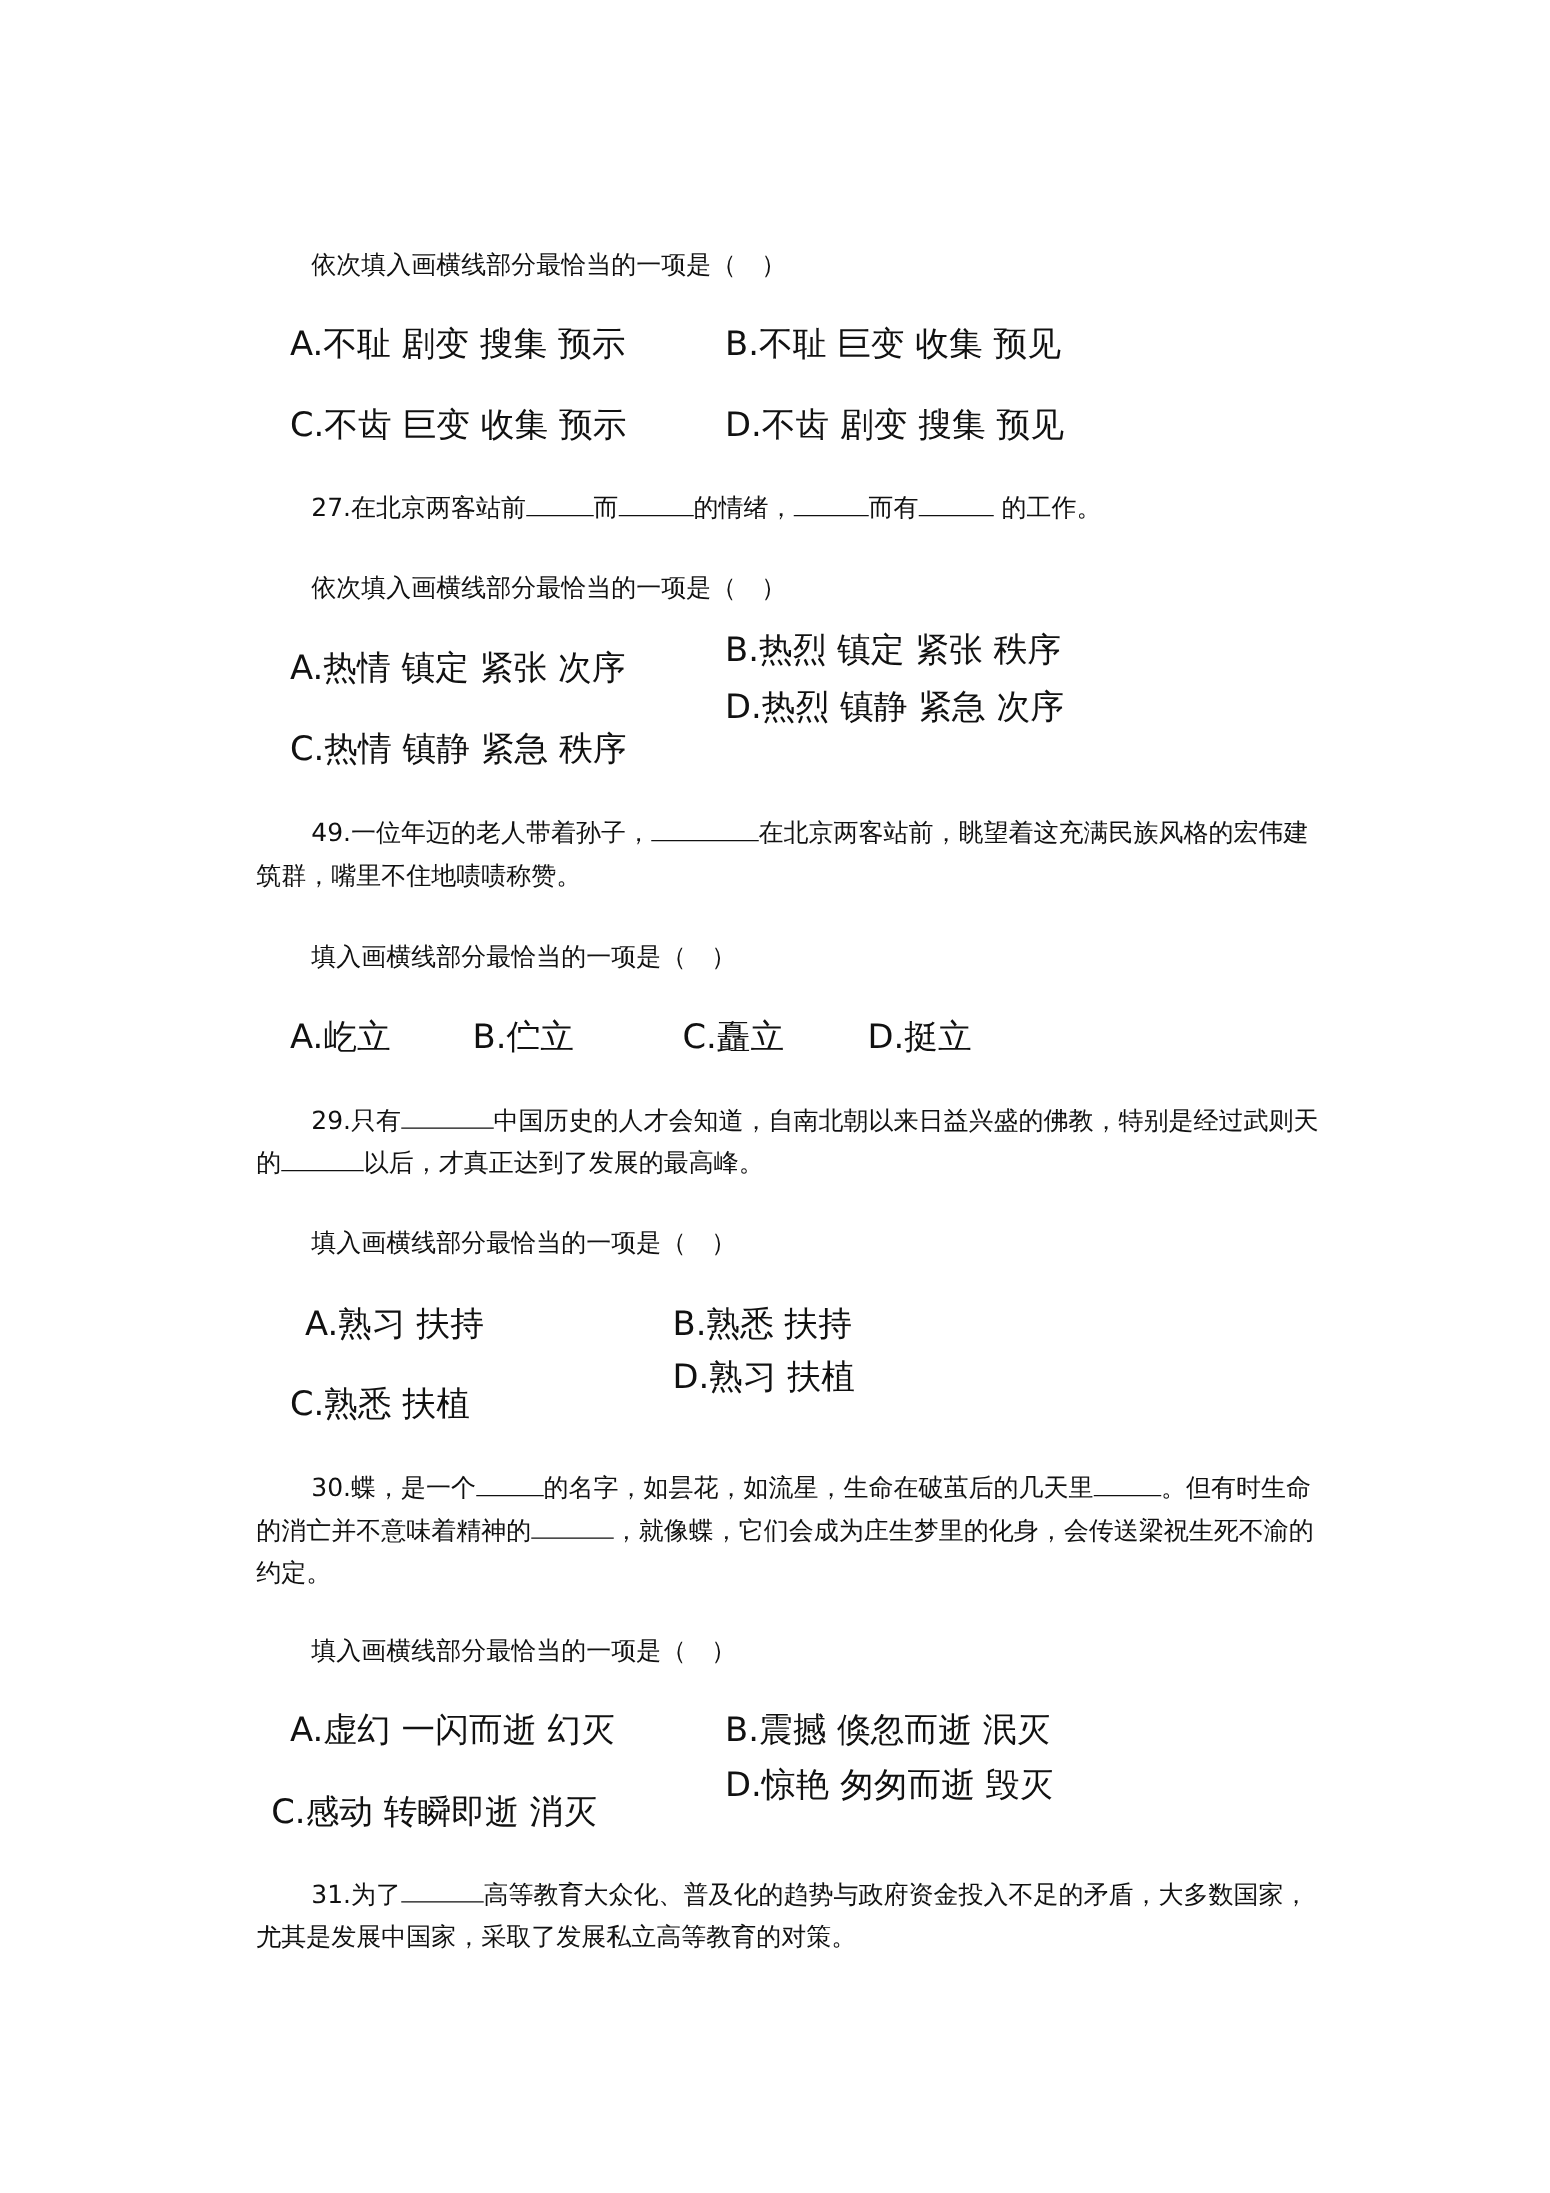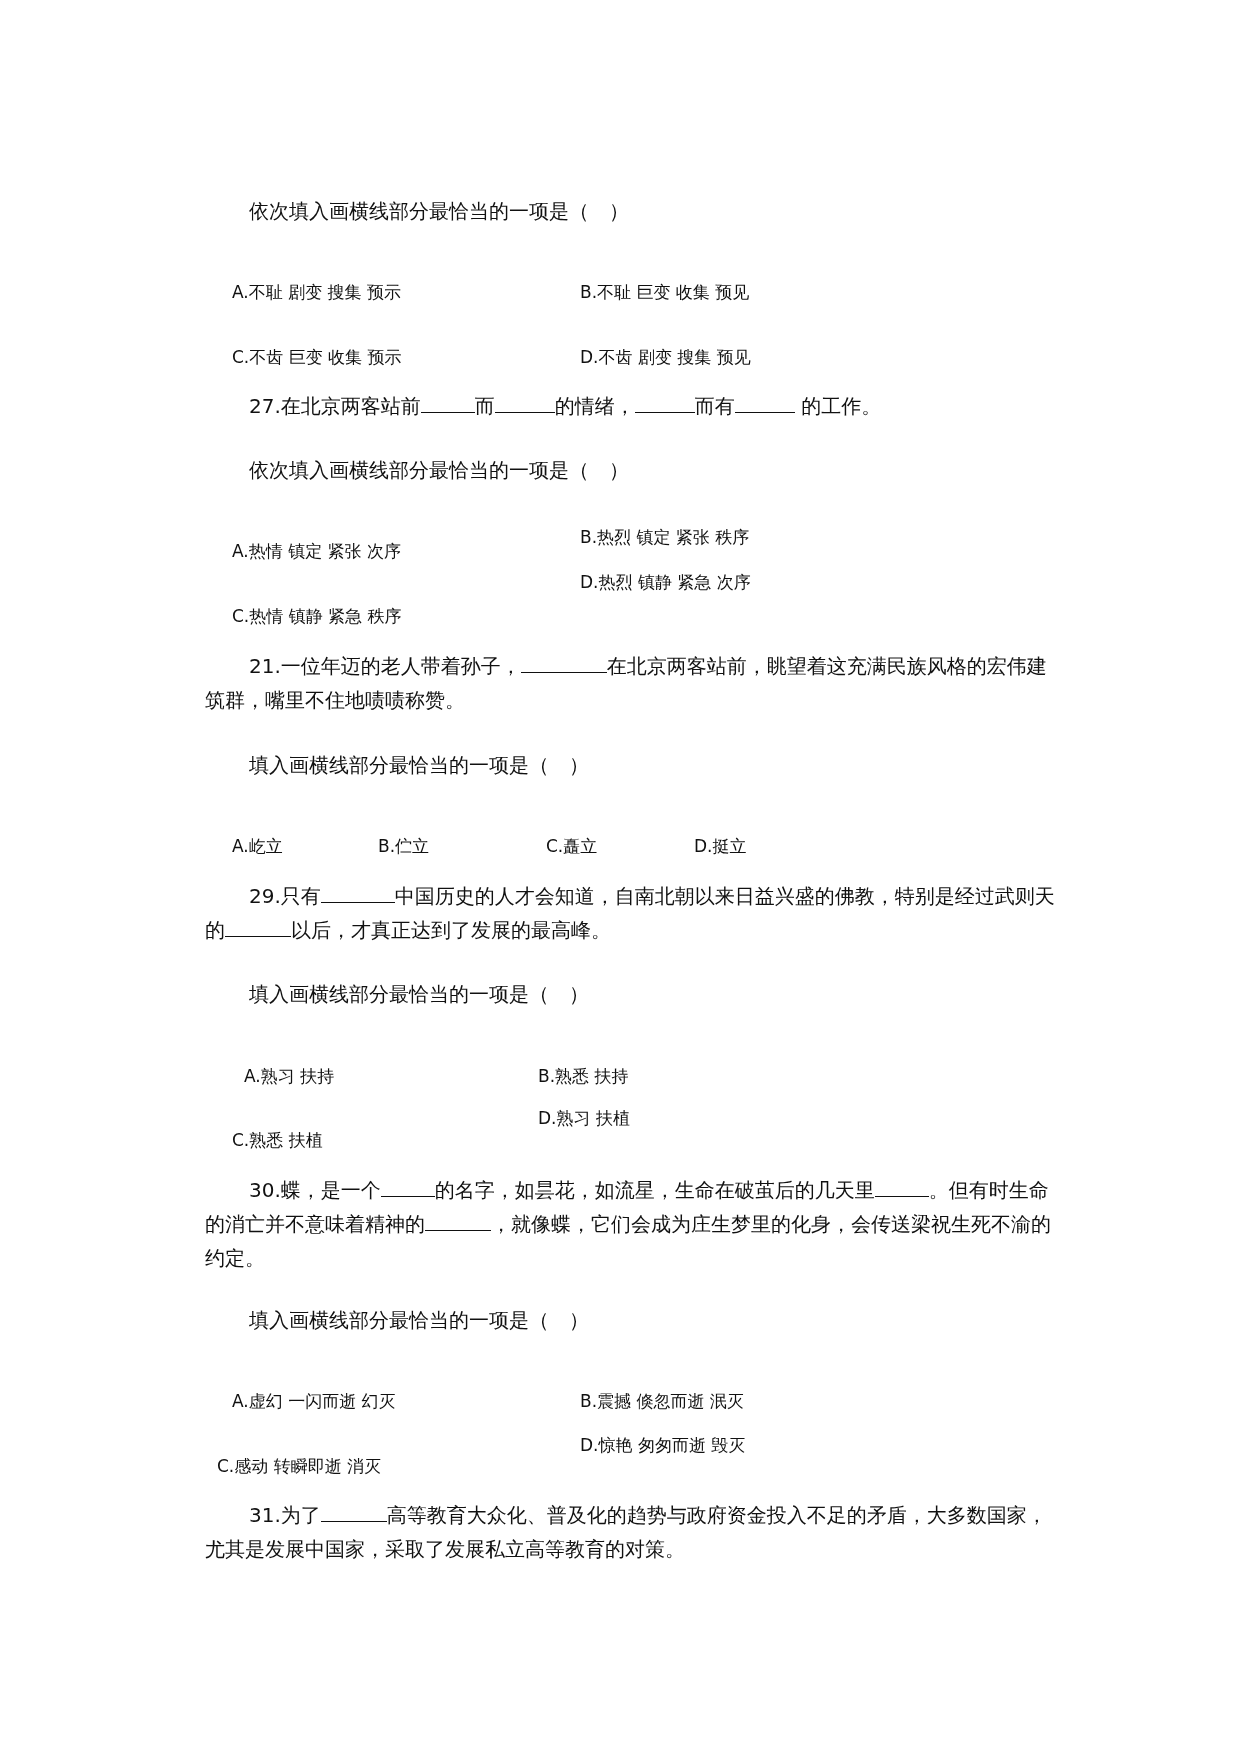--- a/index.html
+++ b/index.html
@@ -7,21 +7,21 @@
     width: 1240px; height: 1754px; position: relative; overflow: hidden;
     font-family: "DejaVu Sans", "Liberation Sans", sans-serif;
     color: #111111;
   }
   .line {
     position: absolute; left: 188px; width: 860px;
     font-size: 20px; line-height: 34px; white-space: nowrap; margin-left: 17px;
   }
   .indent { text-indent: 44px; }
   .para { white-space: normal; }
-  .opt { position: absolute; font-size: 17px; line-height: 34px; white-space: nowrap; margin-top: 16px; }
+  .opt { position: absolute; font-size: 27px; line-height: 34px; white-space: nowrap; }
   .blank { text-decoration: none; border-bottom: 1.5px solid #111; display: inline-block; height: 22px; vertical-align: baseline; }
 </style>
 </head>
 <body>
 
 <div class="line indent" style="top:194px">依次填入画横线部分最恰当的一项是（　）</div>
 <div class="opt" style="left:232px; top:259px">A.不耻  剧变  搜集  预示</div>
 <div class="opt" style="left:580px; top:259px">B.不耻  巨变  收集  预见</div>
 <div class="opt" style="left:232px; top:324px">C.不齿  巨变  收集  预示</div>
 <div class="opt" style="left:580px; top:324px">D.不齿  剧变  搜集  预见</div>
@@ -29,21 +29,21 @@
 <div class="line indent" style="top:389px">
   <span>27.</span><span>在北京两客站前</span><span class="blank" style="width:54px"></span><span>而</span><span class="blank" style="width:60px"></span><span>的情绪，</span><span class="blank" style="width:60px"></span><span>而有</span><span class="blank" style="width:60px"></span><span> 的工作。</span>
 </div>
 <div class="line indent" style="top:453px">依次填入画横线部分最恰当的一项是（　）</div>
 <div class="opt" style="left:232px; top:518px">A.热情  镇定  紧张  次序</div>
 <div class="opt" style="left:580px; top:504px">B.热烈  镇定  紧张  秩序</div>
 <div class="opt" style="left:232px; top:583px">C.热情  镇静  紧急  秩序</div>
 <div class="opt" style="left:580px; top:549px">D.热烈  镇静  紧急  次序</div>
 
 <div class="line indent para" style="top:649px; width:860px">
-  <span>21.</span><span>一位年迈的老人带着孙子，</span><span class="blank" style="width:86px"></span><span>在北京两客站前，眺望着这充满民族风格的宏伟建筑群，嘴里不住地啧啧称赞。</span>
+  <span>49.</span><span>一位年迈的老人带着孙子，</span><span class="blank" style="width:86px"></span><span>在北京两客站前，眺望着这充满民族风格的宏伟建筑群，嘴里不住地啧啧称赞。</span>
 </div>
 <div class="line indent" style="top:748px">填入画横线部分最恰当的一项是（　）</div>
 <div class="opt" style="left:232px; top:813px">A.屹立</div>
 <div class="opt" style="left:378px; top:813px">B.伫立</div>
 <div class="opt" style="left:546px; top:813px">C.矗立</div>
 <div class="opt" style="left:694px; top:813px">D.挺立</div>
 
 <div class="line indent para" style="top:879px">
   <span>29.</span><span>只有</span><span class="blank" style="width:74px"></span><span>中国历史的人才会知道，自南北朝以来日益兴盛的佛教，特别是经过武则天的</span><span class="blank" style="width:66px"></span><span>以后，才真正达到了发展的最高峰。</span>
 </div>

